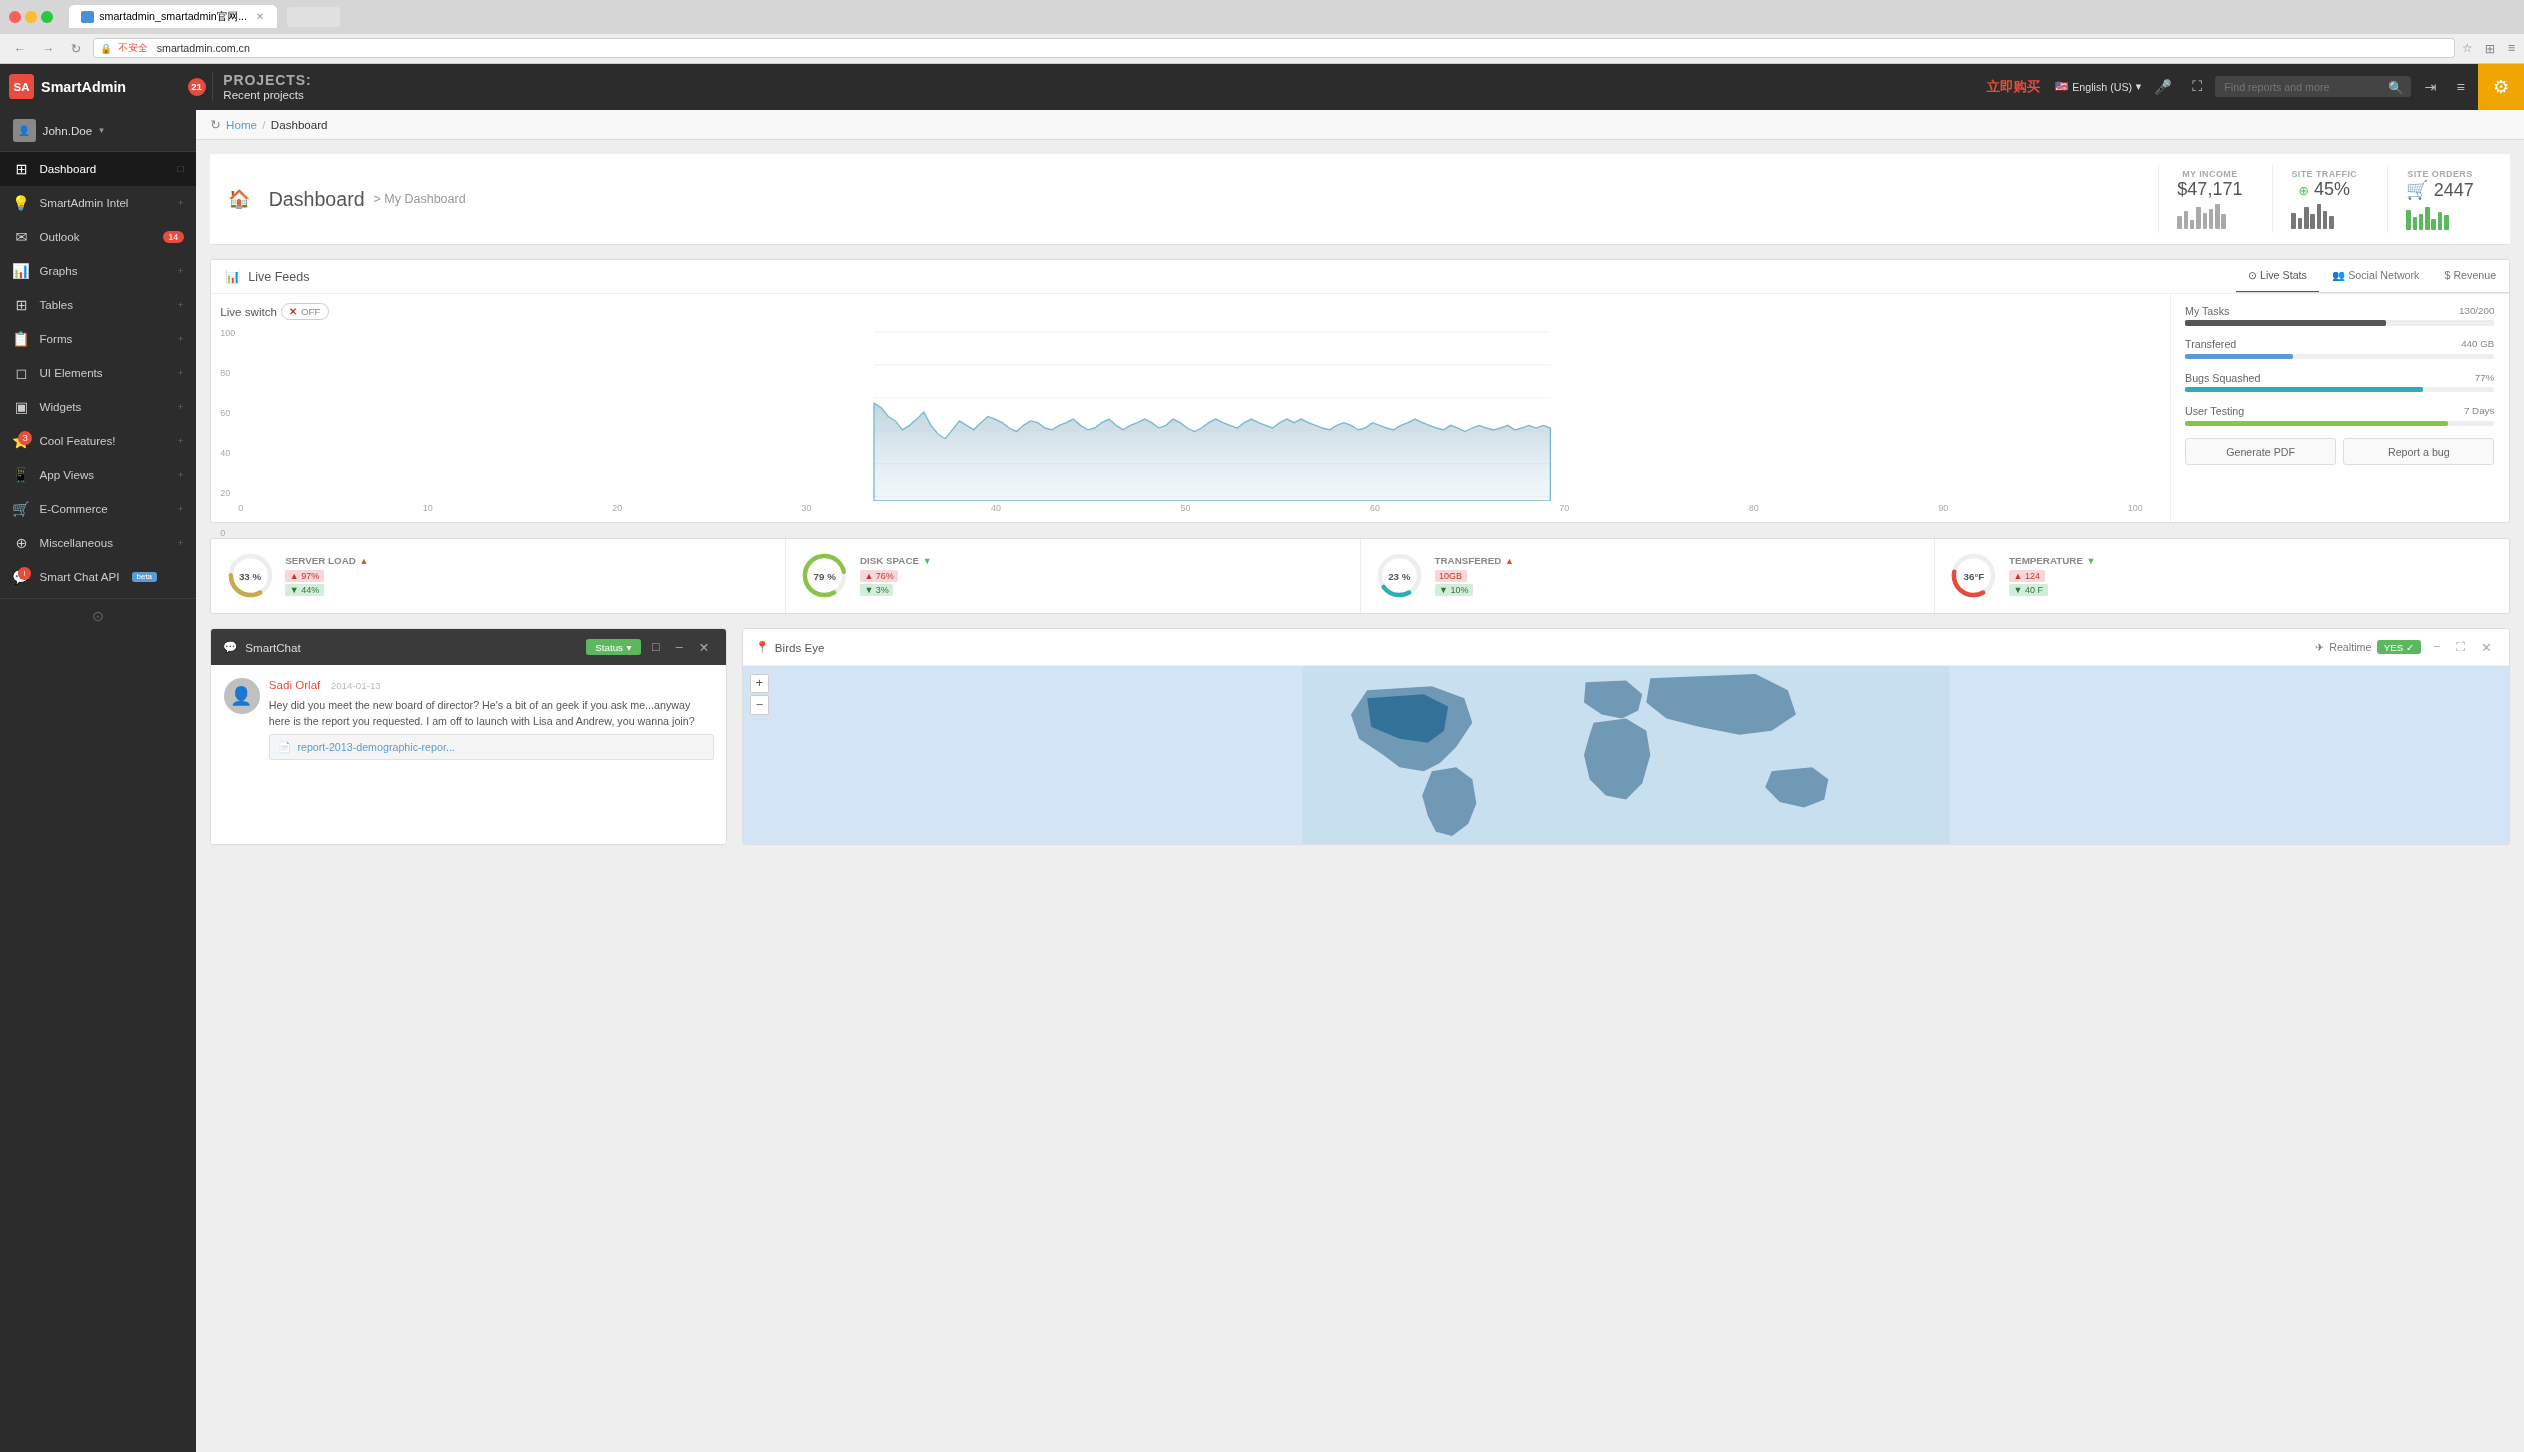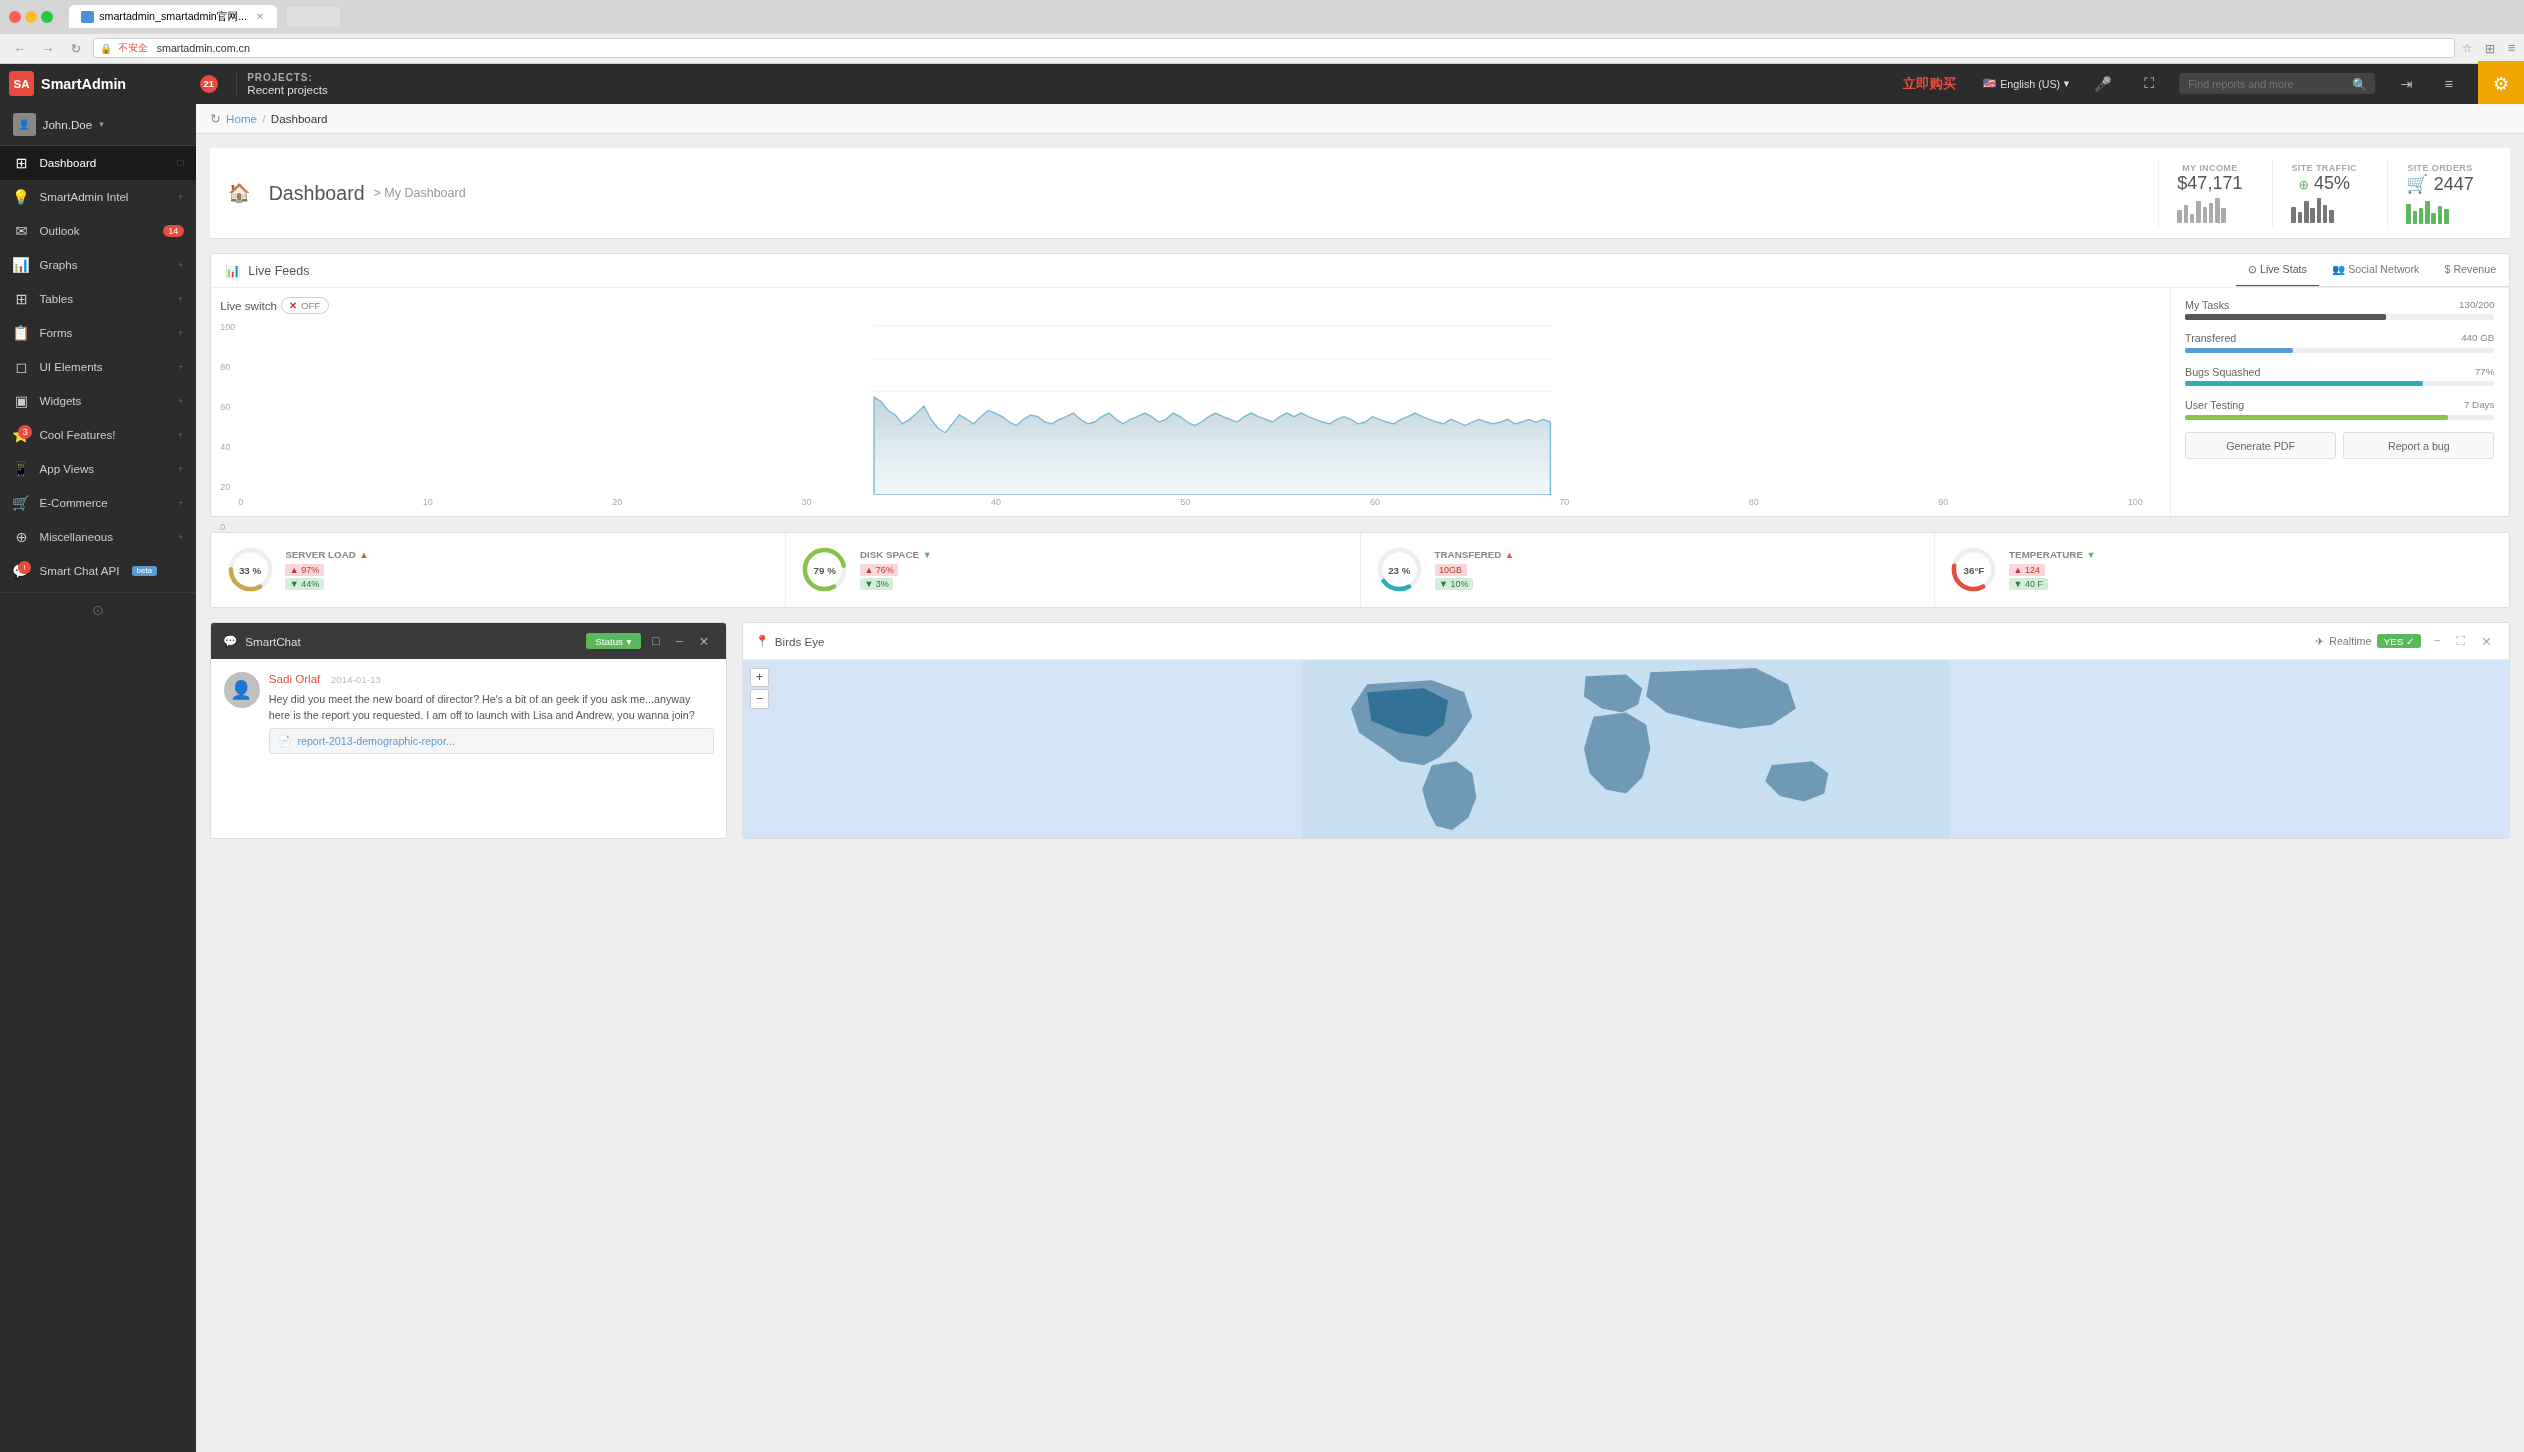--- a/index.html
+++ b/index.html
@@ -16,26 +16,26 @@
     .browser-tab { background: #fff; border-radius: 5.3px 5.3px 0 0; padding: 4.5px 12.5px; font-size: 10.7px; display: flex; align-items: center; gap: 5.3px; margin-left: 9px; }
     .browser-tab-icon { width: 12.5px; height: 12.5px; background: #4a90d9; border-radius: 1.8px; }
     .browser-close-tab { color: #999; font-size: 9.8px; margin-left: 3.6px; }
     .browser-addressbar { display: flex; align-items: center; padding: 4.5px 9px; gap: 7.1px; background: #efefef; }
     .nav-btn { color: #888; font-size: 12.5px; padding: 1.8px 4.5px; cursor: pointer; }
     .address-box { flex: 1; background: #fff; border: 0.9px solid #ccc; border-radius: 3.6px; padding: 2.7px 7.1px; font-size: 10.7px; display: flex; align-items: center; gap: 5.3px; }
     .address-lock { color: #e74c3c; font-size: 9.8px; }
     .browser-star { color: #888; margin-left: auto; }
 
     
-    .app-header { display: flex; align-items: center; background: #2c2c2c; height: 40px; padding: 0 9px; gap: 18px; }
+    .app-header { display: flex; align-items: center; background: #2c2c2c; height: 46px; padding: 0 9px; gap: 6px; }
     .logo-area { display: flex; align-items: center; gap: 7.1px; min-width: 169px; }
     .logo-icon { width: 25px; height: 25px; background: #e74c3c; border-radius: 3.6px; display: flex; align-items: center; justify-content: center; color: #fff; font-weight: bold; font-size: 11.6px; }
     .logo-text { color: #fff; font-size: 14.3px; font-weight: 600; }
     .header-projects { display: flex; flex-direction: column; border-left: 0.9px solid #444; padding-left: 10.7px; }
-    .header-projects-label { color: #aaa; font-size: 10px; font-weight: 600; letter-spacing: 0.9px; text-transform: uppercase; }
+    .header-projects-label { color: #aaa; font-size: 14px; font-weight: 600; letter-spacing: 0.9px; text-transform: uppercase; }
     .header-projects-btn { color: #ddd; font-size: 11.6px; cursor: pointer; }
     .header-spacer { flex: 1; }
     .header-buy { color: #e74c3c; font-size: 13.4px; font-weight: 600; cursor: pointer; margin-right: 9px; }
     .header-lang { color: #ddd; font-size: 10.7px; display: flex; align-items: center; gap: 3.6px; cursor: pointer; }
     .header-icon-btn { color: #bbb; font-size: 14.3px; padding: 3.6px 7.1px; cursor: pointer; }
     .header-search { background: #444; border: none; border-radius: 3.6px; color: #ccc; padding: 4.5px 9px; font-size: 10.7px; width: 196px; }
     .gear-btn { background: #f0a500; width: 46px; height: 46px; display: flex; align-items: center; justify-content: center; color: #fff; font-size: 18px; cursor: pointer; margin-right: -9px; }
 
     
     .main-layout { display: flex; height: calc(100vh - 94px); }

